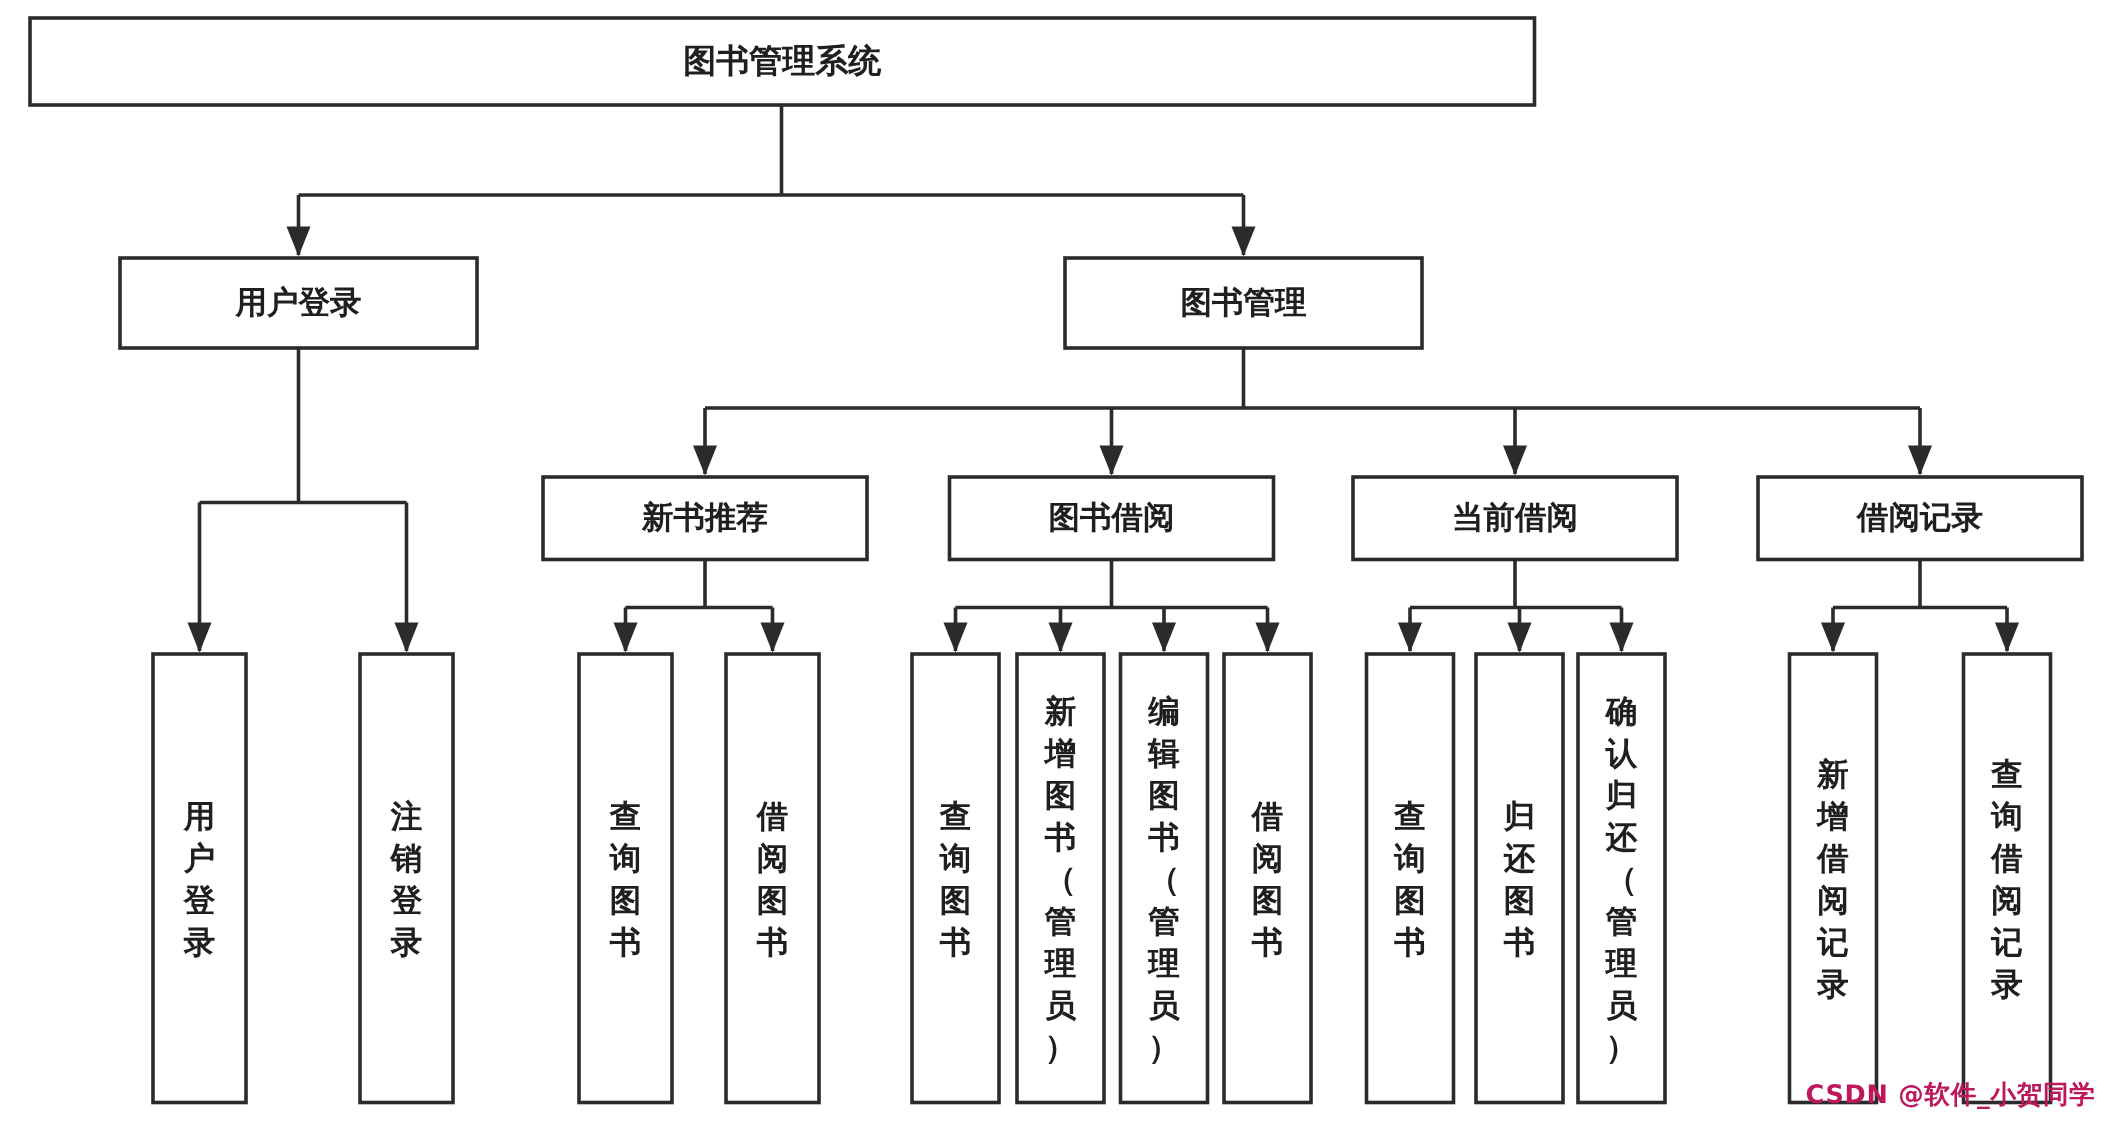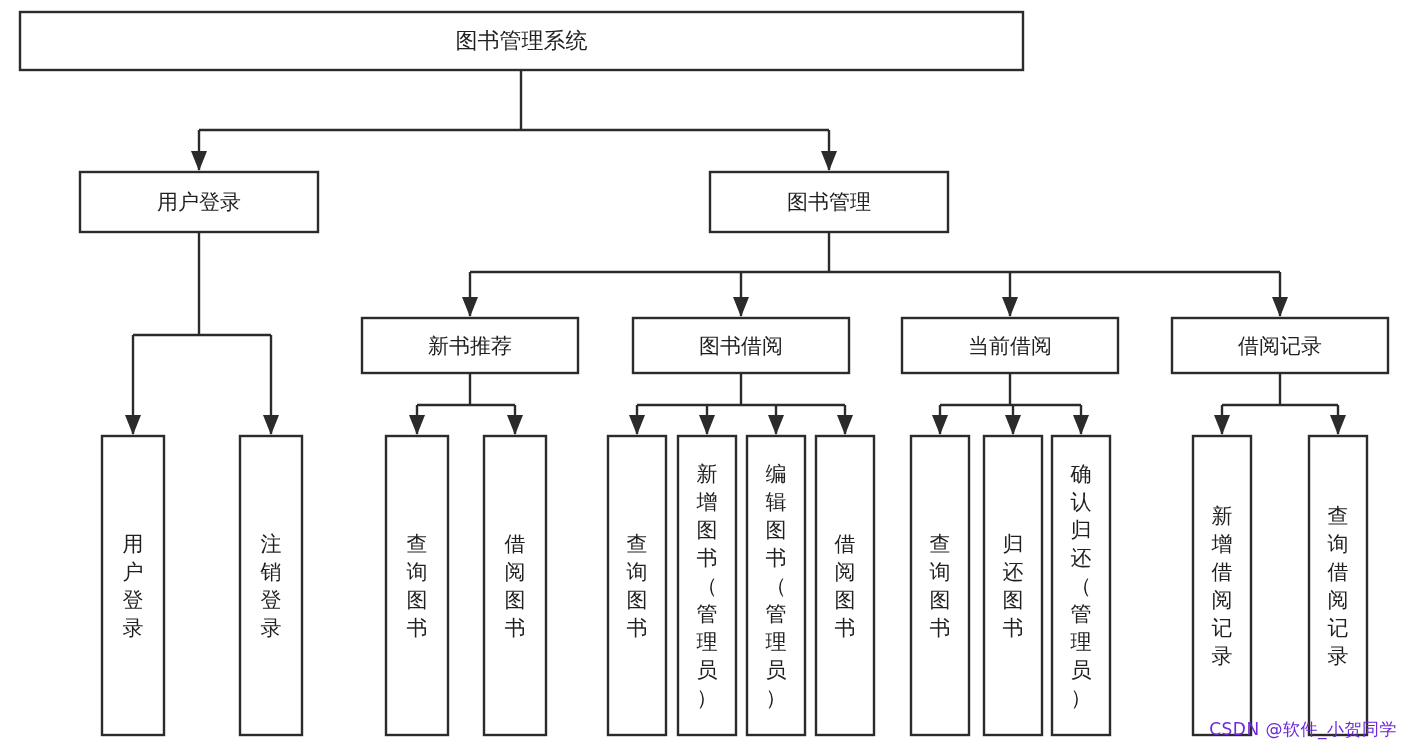--- a/index.html
+++ b/index.html
@@ -13,20 +13,21 @@
     position: relative;
     font-family: "DejaVu Sans", "Liberation Sans", sans-serif;
     overflow: hidden;
   }
   #diagram-root {
     position: absolute;
     left: 0;
     top: 0;
     width: 1405px;
     height: 747px;
+    font-weight: bold;
   }
   svg#tree-svg {
     display: block;
     width: 1405px;
     height: 747px;
   }
   .node-box {
     fill: #ffffff;
     stroke: #2b2b2b;
     stroke-width: 2.4;
@@ -54,21 +55,21 @@
     stroke-linecap: butt;
   }
   .arrow-head {
     fill: #2b2b2b;
     stroke: none;
   }
   .watermark {
     position: absolute;
     right: 8px;
     bottom: 6px;
-    color: #6d28d9;
+    color: #be185d;
     font-size: 17px;
     font-family: "DejaVu Sans", "Liberation Sans", sans-serif;
     letter-spacing: 0.5px;
     white-space: nowrap;
     pointer-events: none;
   }
 </style>
 </head>
 <body>
 

